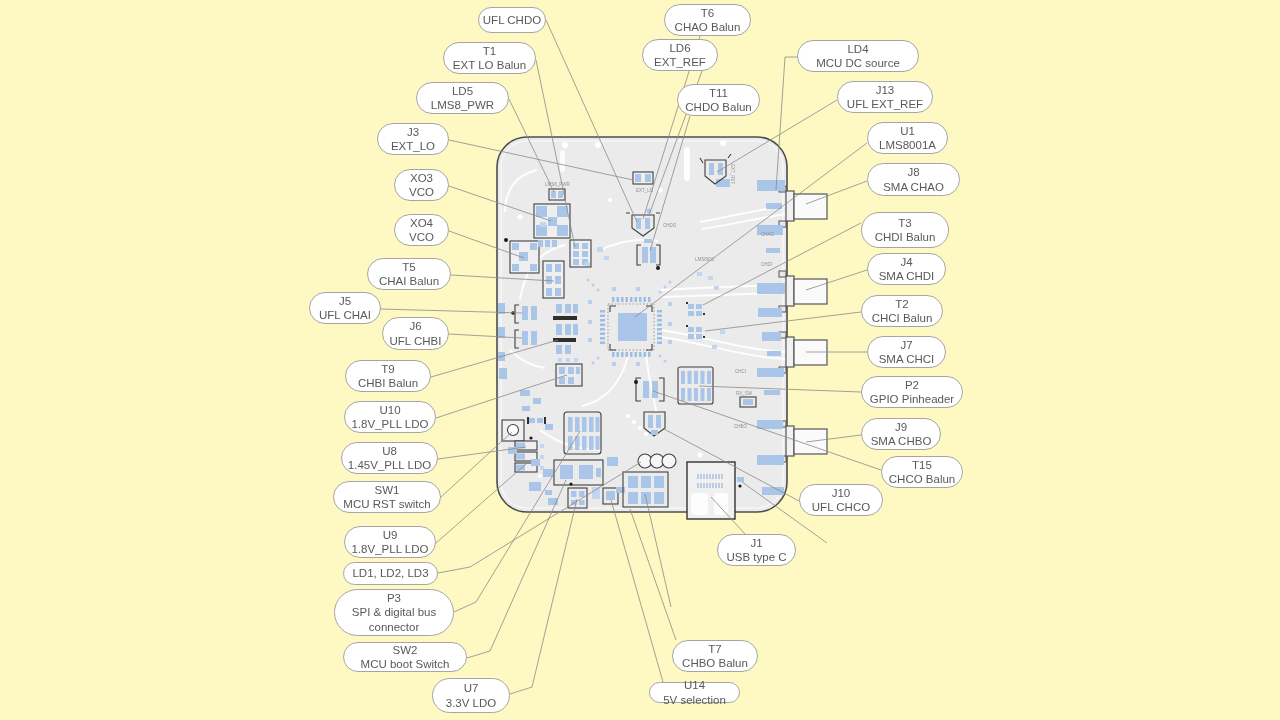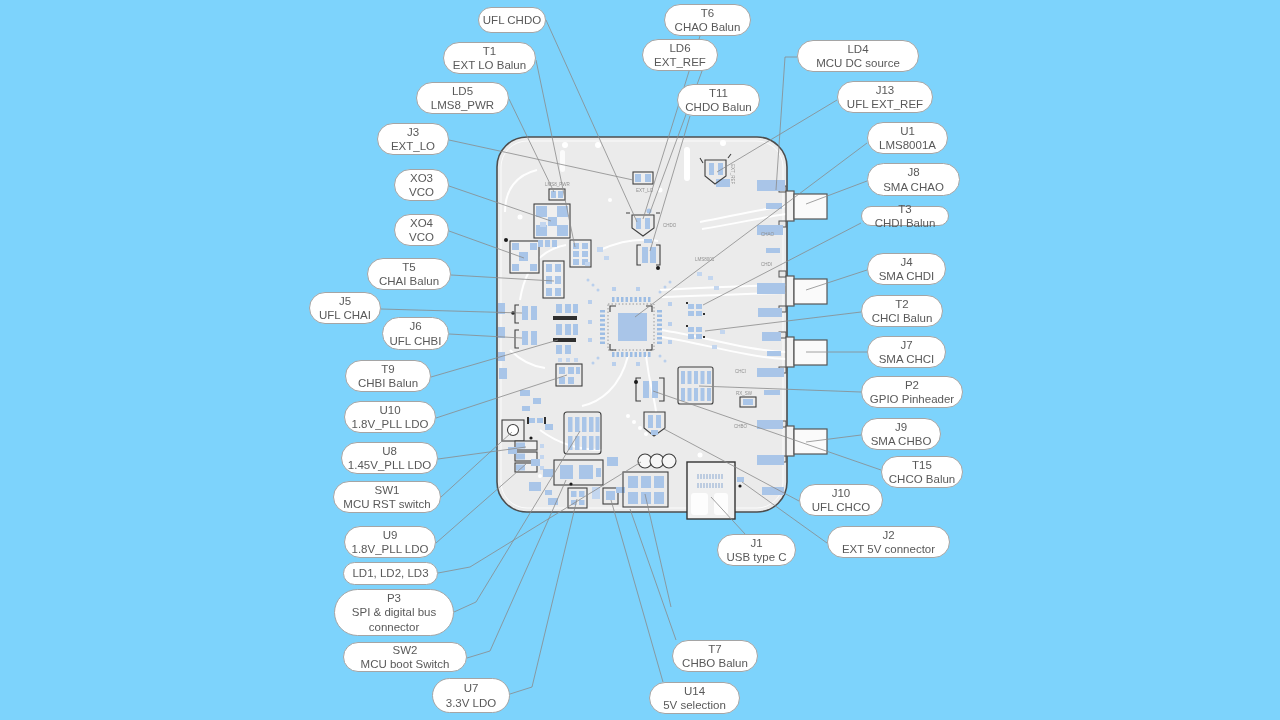--- a/index.html
+++ b/index.html
@@ -1,16 +1,16 @@
 <!DOCTYPE html>
 <html><head>
 <meta charset="utf-8">
 <style>
   html,body{margin:0;padding:0;background:#fff;}
-  .canvas{position:relative;width:1280px;height:720px;background:#7dd3fc;overflow:hidden;
+  .canvas{position:relative;width:1280px;height:720px;background:#fef9c3;overflow:hidden;
           font-family:"Liberation Sans",sans-serif;}
   svg{position:absolute;left:0;top:0;}
   .pill{position:absolute;background:#fff;border:1.2px solid #a5a5a5;border-radius:30px;
         display:flex;flex-direction:column;align-items:center;justify-content:center;
         color:#595959;font-size:11.5px;line-height:14.5px;text-align:center;
         white-space:nowrap;box-sizing:border-box;z-index:2;}
   .pill.wrap{white-space:normal;border-radius:26px;padding:0 7px;}
   .b{fill:#a9c5e8;}
   .lb{fill:#c3d6ef;}
   .o{fill:#efefef;stroke:#3f3f3f;stroke-width:1.1;}
@@ -561,36 +561,32 @@
       <span>SPI &amp; digital bus connector</span>
     </div>
 <div class="pill" style="left:343px;top:642px;width:124px;height:30px">
       <span>SW2</span>
       <span>MCU boot Switch</span>
     </div>
 <div class="pill" style="left:432px;top:678px;width:78px;height:35px">
       <span>U7</span>
       <span>3.3V LDO</span>
     </div>
-<div class="pill" style="left:649px;top:682px;width:91px;height:32px">
+<div class="pill" style="left:649px;top:682px;width:91px;height:21px">
       <span>U14</span>
       <span>5V selection</span>
     </div>
 <div class="pill" style="left:672px;top:640px;width:86px;height:32px">
       <span>T7</span>
       <span>CHBO Balun</span>
     </div>
 <div class="pill" style="left:717px;top:534px;width:79px;height:32px">
       <span>J1</span>
       <span>USB type C</span>
     </div>
-<div class="pill" style="left:827px;top:526px;width:123px;height:32px">
-      <span>J2</span>
-      <span>EXT 5V connector</span>
-    </div>
 <div class="pill" style="left:799px;top:484px;width:84px;height:32px">
       <span>J10</span>
       <span>UFL CHCO</span>
     </div>
 <div class="pill" style="left:881px;top:456px;width:82px;height:32px">
       <span>T15</span>
       <span>CHCO Balun</span>
     </div>
 <div class="pill" style="left:861px;top:418px;width:80px;height:32px">
       <span>J9</span>
@@ -605,21 +601,21 @@
       <span>SMA CHCI</span>
     </div>
 <div class="pill" style="left:861px;top:295px;width:82px;height:32px">
       <span>T2</span>
       <span>CHCI Balun</span>
     </div>
 <div class="pill" style="left:867px;top:253px;width:79px;height:32px">
       <span>J4</span>
       <span>SMA CHDI</span>
     </div>
-<div class="pill" style="left:861px;top:206px;width:88px;height:20px">
+<div class="pill" style="left:861px;top:212px;width:88px;height:36px">
       <span>T3</span>
       <span>CHDI Balun</span>
     </div>
 <div class="pill" style="left:867px;top:163px;width:93px;height:33px">
       <span>J8</span>
       <span>SMA CHAO</span>
     </div>
 <div class="pill" style="left:867px;top:122px;width:81px;height:32px">
       <span>U1</span>
       <span>LMS8001A</span>

